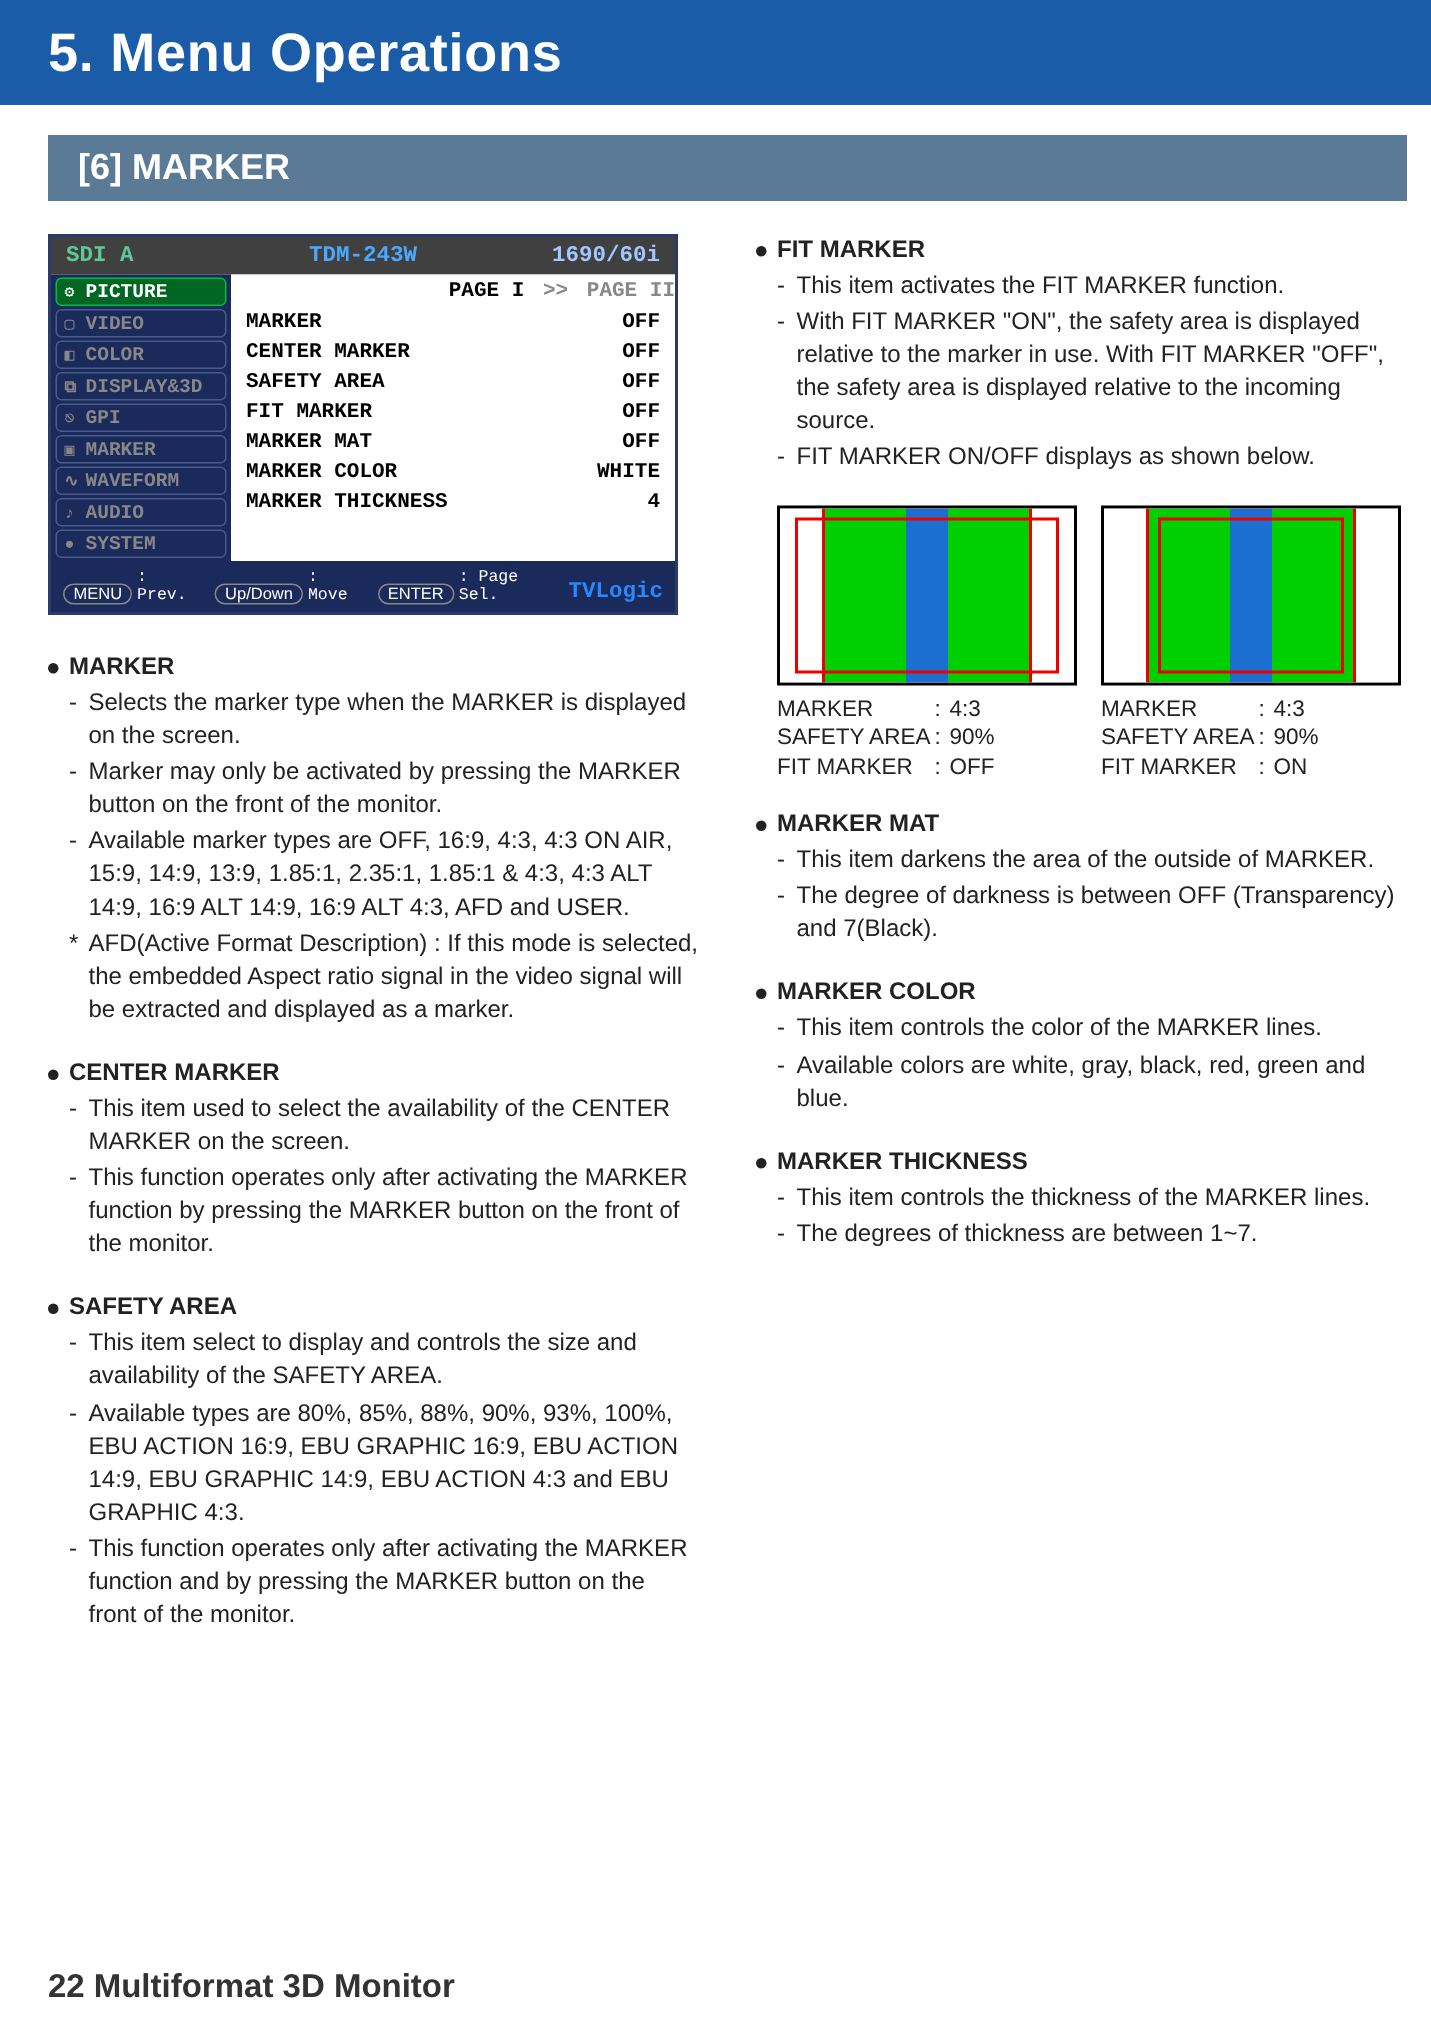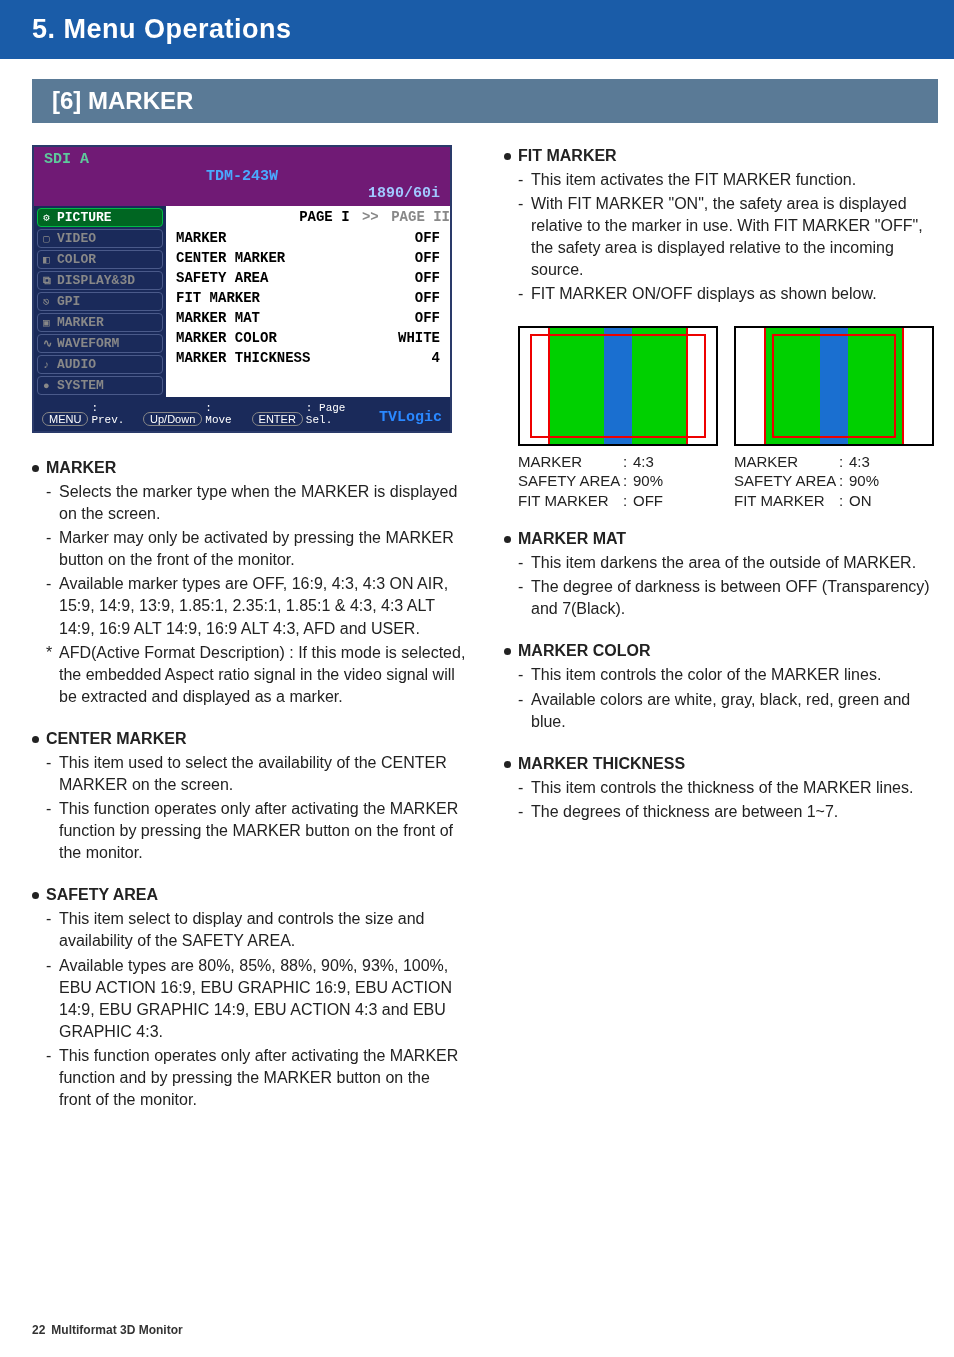--- a/index.html
+++ b/index.html
@@ -8,21 +8,21 @@
     width: 954px;
     height: 1357px;
     background: #fff;
     color: #222;
     position: relative;
   }
   .chapter-header {
     background: #1a5ca8;
     color: #fff;
     padding: 14px 32px;
-    font-size: 27px;
+    font-size: 36px;
     font-weight: 600;
     letter-spacing: 0.5px;
   }
   .content {
     padding: 20px 16px 0 32px;
   }
   .section-header {
     background: #5a7a96;
     color: #fff;
     font-size: 24px;
@@ -41,34 +41,33 @@
   .osd {
     border: 2px solid #2a3a6a;
     background: #000;
     color: #c0c0c0;
     font-family: "Courier New", monospace;
     font-size: 14px;
     width: 420px;
     margin-bottom: 24px;
   }
   .osd-title {
-    background: #701a75;
+    background: #404040;
     color: #fff;
     display: flex;
     padding: 4px 10px;
     font-weight: bold;
     font-size: 15px;
-    flex-direction: column;
   }
   .osd-title .left { flex: 1; color: #5ec89c; }
   .osd-title .center { flex: 1; text-align: center; color: #4aa9ff; }
   .osd-title .right { flex: 1; text-align: right; color: #a0c8ff; }
   .osd-body { display: flex; background: #fff; }
   .osd-tabs {
-    width: 132px;
+    width: 120px;
     background: #1a2a5a;
   }
   .osd-tab {
     border: 1px solid #4a5a8a;
     border-radius: 4px;
     margin: 2px 3px;
     padding: 1px 5px;
     color: #888;
     font-size: 13px;
     font-weight: bold;
@@ -117,41 +116,41 @@
   .safety-rect {
     position:absolute; border:2px solid #e00;
   }
   .caption { font-size:15px; line-height:1.3; margin-top:6px; }
   .caption-row { display:flex; }
   .caption-row .k { width:105px; }
   .caption-row .c { width:10px; }
 
   .footer {
     position:absolute; left:32px; bottom:20px;
-    font-weight:700; font-size:12px; color:#333;
+    font-weight:700; font-size:22px; color:#333;
   }
   .footer .pn { margin-right:6px; }
 </style>
 </head>
 <body>
 
 <div class="chapter-header">5. Menu Operations</div>
 
 <div class="content">
   <div class="section-header">[6] MARKER</div>
 
   <div class="columns">
 
     <div class="col">
 
       <div class="osd">
         <div class="osd-title">
           <span class="left">SDI A</span>
           <span class="center">TDM-243W</span>
-          <span class="right">1890/60i</span>
+          <span class="right">1690/60i</span>
         </div>
         <div class="osd-body">
           <div class="osd-tabs">
             <div class="osd-tab active"><span class="icon">⚙</span><span>PICTURE</span></div>
             <div class="osd-tab"><span class="icon">▢</span><span>VIDEO</span></div>
             <div class="osd-tab"><span class="icon">◧</span><span>COLOR</span></div>
             <div class="osd-tab"><span class="icon">⧉</span><span>DISPLAY&amp;3D</span></div>
             <div class="osd-tab"><span class="icon">⎋</span><span>GPI</span></div>
             <div class="osd-tab"><span class="icon">▣</span><span>MARKER</span></div>
             <div class="osd-tab"><span class="icon">∿</span><span>WAVEFORM</span></div>

